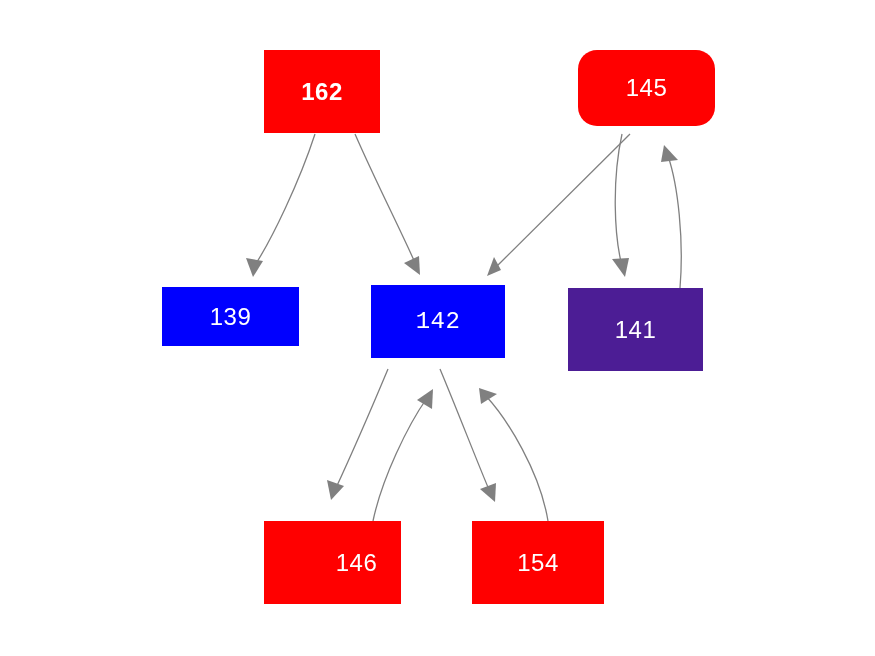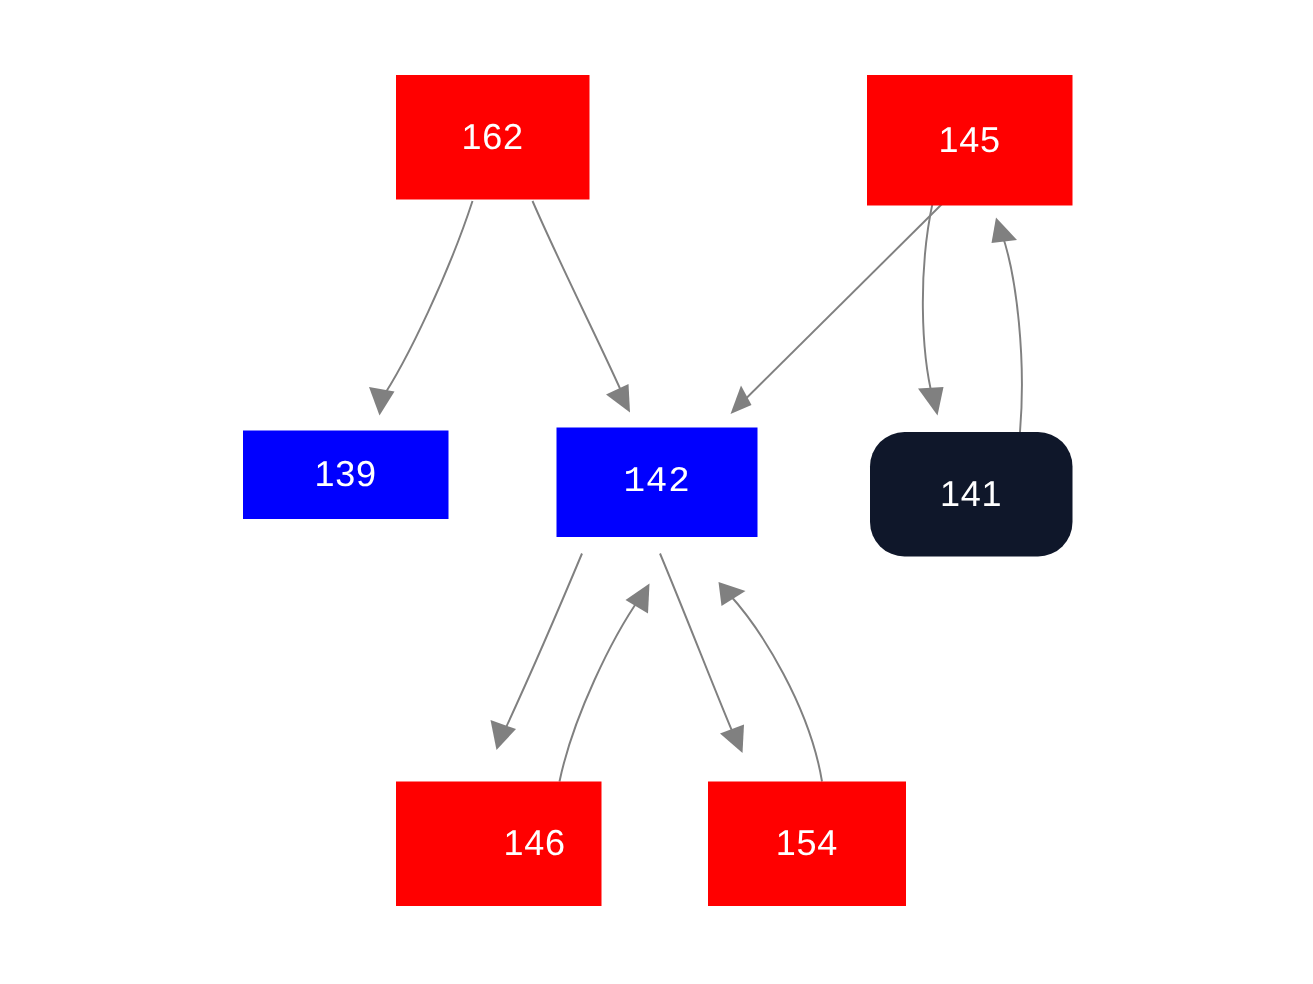--- a/index.html
+++ b/index.html
@@ -89,33 +89,33 @@
       <g>
         <path class="edge-path" d="M 440 369 C 458 412 478 464 490 492" stroke="#808080"></path>
         <polygon class="edge-head" points="495,502 480,489 496,483" fill="#808080"></polygon>
       </g>
       <g>
         <path class="edge-path" d="M 548 521 C 540 472 508 420 486 396" stroke="#808080"></path>
         <polygon class="edge-head" points="479,388 497,394 481,404" fill="#808080"></polygon>
       </g>
     </svg>
   <div id="node-layer">
-      <div class="node" style="left: 264px; top: 50px; width: 129px; height: 83px; background: rgb(255, 0, 0); color: rgb(255, 255, 255);">
+      <div class="node" style="left: 264px; top: 50px; width: 116px; height: 83px; background: rgb(255, 0, 0); color: rgb(255, 255, 255); font-weight: bold;">
         <span class="node-label">162</span>
       </div>
-      <div class="node" style="left: 578px; top: 50px; width: 137px; height: 87px; background: rgb(255, 0, 0); color: rgb(255, 255, 255);">
+      <div class="node" style="left: 578px; top: 50px; width: 137px; height: 76px; background: rgb(255, 0, 0); color: rgb(255, 255, 255); border-radius: 19px;">
         <span class="node-label">145</span>
       </div>
       <div class="node" style="left: 162px; top: 287px; width: 137px; height: 59px; background: rgb(0, 0, 255); color: rgb(255, 255, 255);">
         <span class="node-label">139</span>
       </div>
       <div class="node" style="left: 371px; top: 285px; width: 134px; height: 73px; background: rgb(0, 0, 255); color: rgb(255, 255, 255); font-family: Liberation Mono, monospace;">
         <span class="node-label">142</span>
       </div>
-      <div class="node" style="left: 580px; top: 288px; width: 135px; height: 83px; background: #0f172a; color: rgb(255, 255, 255); border-radius: 23px;">
+      <div class="node" style="left: 568px; top: 288px; width: 135px; height: 83px; background: #4c1d95; color: rgb(255, 255, 255);">
         <span class="node-label">141</span>
       </div>
       <div class="node" style="left: 264px; top: 521px; width: 137px; height: 83px; background: rgb(255, 0, 0); color: rgb(255, 255, 255); padding-left: 48px;">
         <span class="node-label">146</span>
       </div>
       <div class="node" style="left: 472px; top: 521px; width: 132px; height: 83px; background: rgb(255, 0, 0); color: rgb(255, 255, 255);">
         <span class="node-label">154</span>
       </div>
     </div>
 </div>

